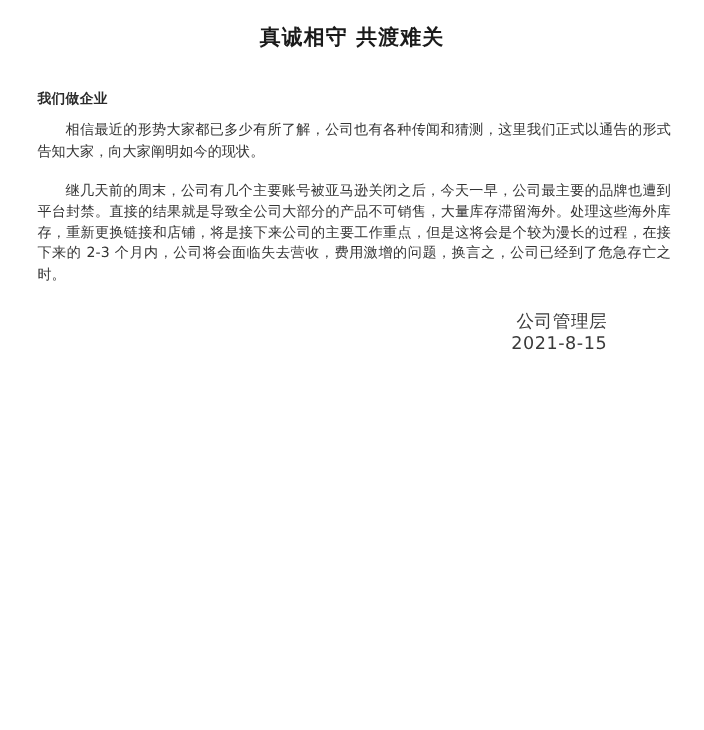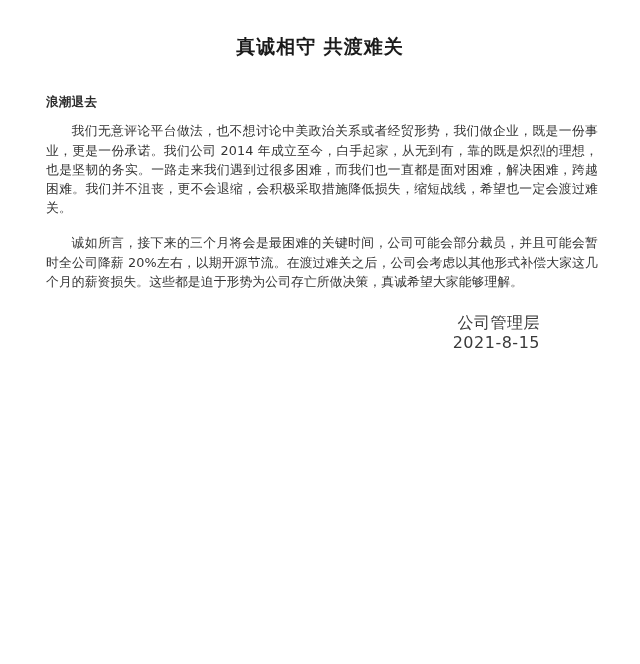--- a/index.html
+++ b/index.html
@@ -14,21 +14,21 @@
     overflow: hidden;
     font-family: "DejaVu Sans", "Liberation Sans", sans-serif;
     color: #2f2f2f;
   }
   .page {
     position: relative;
     width: 640px;
     height: 548px;
     background: #ffffff;
     box-sizing: border-box;
-    padding: 12px;
+    padding: 0;
   }
   .doc-title {
     text-align: center;
     font-size: 19px;
     font-weight: bold;
     color: #1a1a1a;
     letter-spacing: 1px;
     margin: 0;
     padding-top: 22px;
     line-height: 1.3;
@@ -84,29 +84,29 @@
 </style>
 </head>
 <body>
 
 <div class="page">
 
   <h1 class="doc-title">真诚相守  共渡难关</h1>
 
   <div class="body-wrap">
 
-    <div class="salutation">浪潮退去</div>
+    <div class="salutation">我们做企业</div>
+
+    <p class="para">相信最近的形势大家都已多少有所了解，公司也有各种传闻和猜测，这里我们正式以通告的形式告知大家，向大家阐明如今的现状。</p>
+
+    <p class="para gap-big">继几天前的周末，公司有几个主要账号被亚马逊关闭之后，今天一早，公司最主要的品牌也遭到平台封禁。直接的结果就是导致全公司大部分的产品不可销售，大量库存滞留海外。处理这些海外库存，重新更换链接和店铺，将是接下来公司的主要工作重点，但是这将会是个较为漫长的过程，在接下来的 2-3 个月内，公司将会面临失去营收，费用激增的问题，换言之，公司已经到了危急存亡之时。</p>
 
 
 
 
-
-    <p class="para gap-small">我们无意评论平台做法，也不想讨论中美政治关系或者经贸形势，我们做企业，既是一份事业，更是一份承诺。我们公司 2014 年成立至今，白手起家，从无到有，靠的既是炽烈的理想，也是坚韧的务实。一路走来我们遇到过很多困难，而我们也一直都是面对困难，解决困难，跨越困难。我们并不沮丧，更不会退缩，会积极采取措施降低损失，缩短战线，希望也一定会渡过难关。</p>
-
-    <p class="para gap-big">诚如所言，接下来的三个月将会是最困难的关键时间，公司可能会部分裁员，并且可能会暂时全公司降薪 20%左右，以期开源节流。在渡过难关之后，公司会考虑以其他形式补偿大家这几个月的薪资损失。这些都是迫于形势为公司存亡所做决策，真诚希望大家能够理解。</p>
 
 
     <div class="sign-block">
       <span class="sign-name">公司管理层</span>
       <span class="sign-date">2021-8-15</span>
     </div>
 
   </div>
 </div>
 

